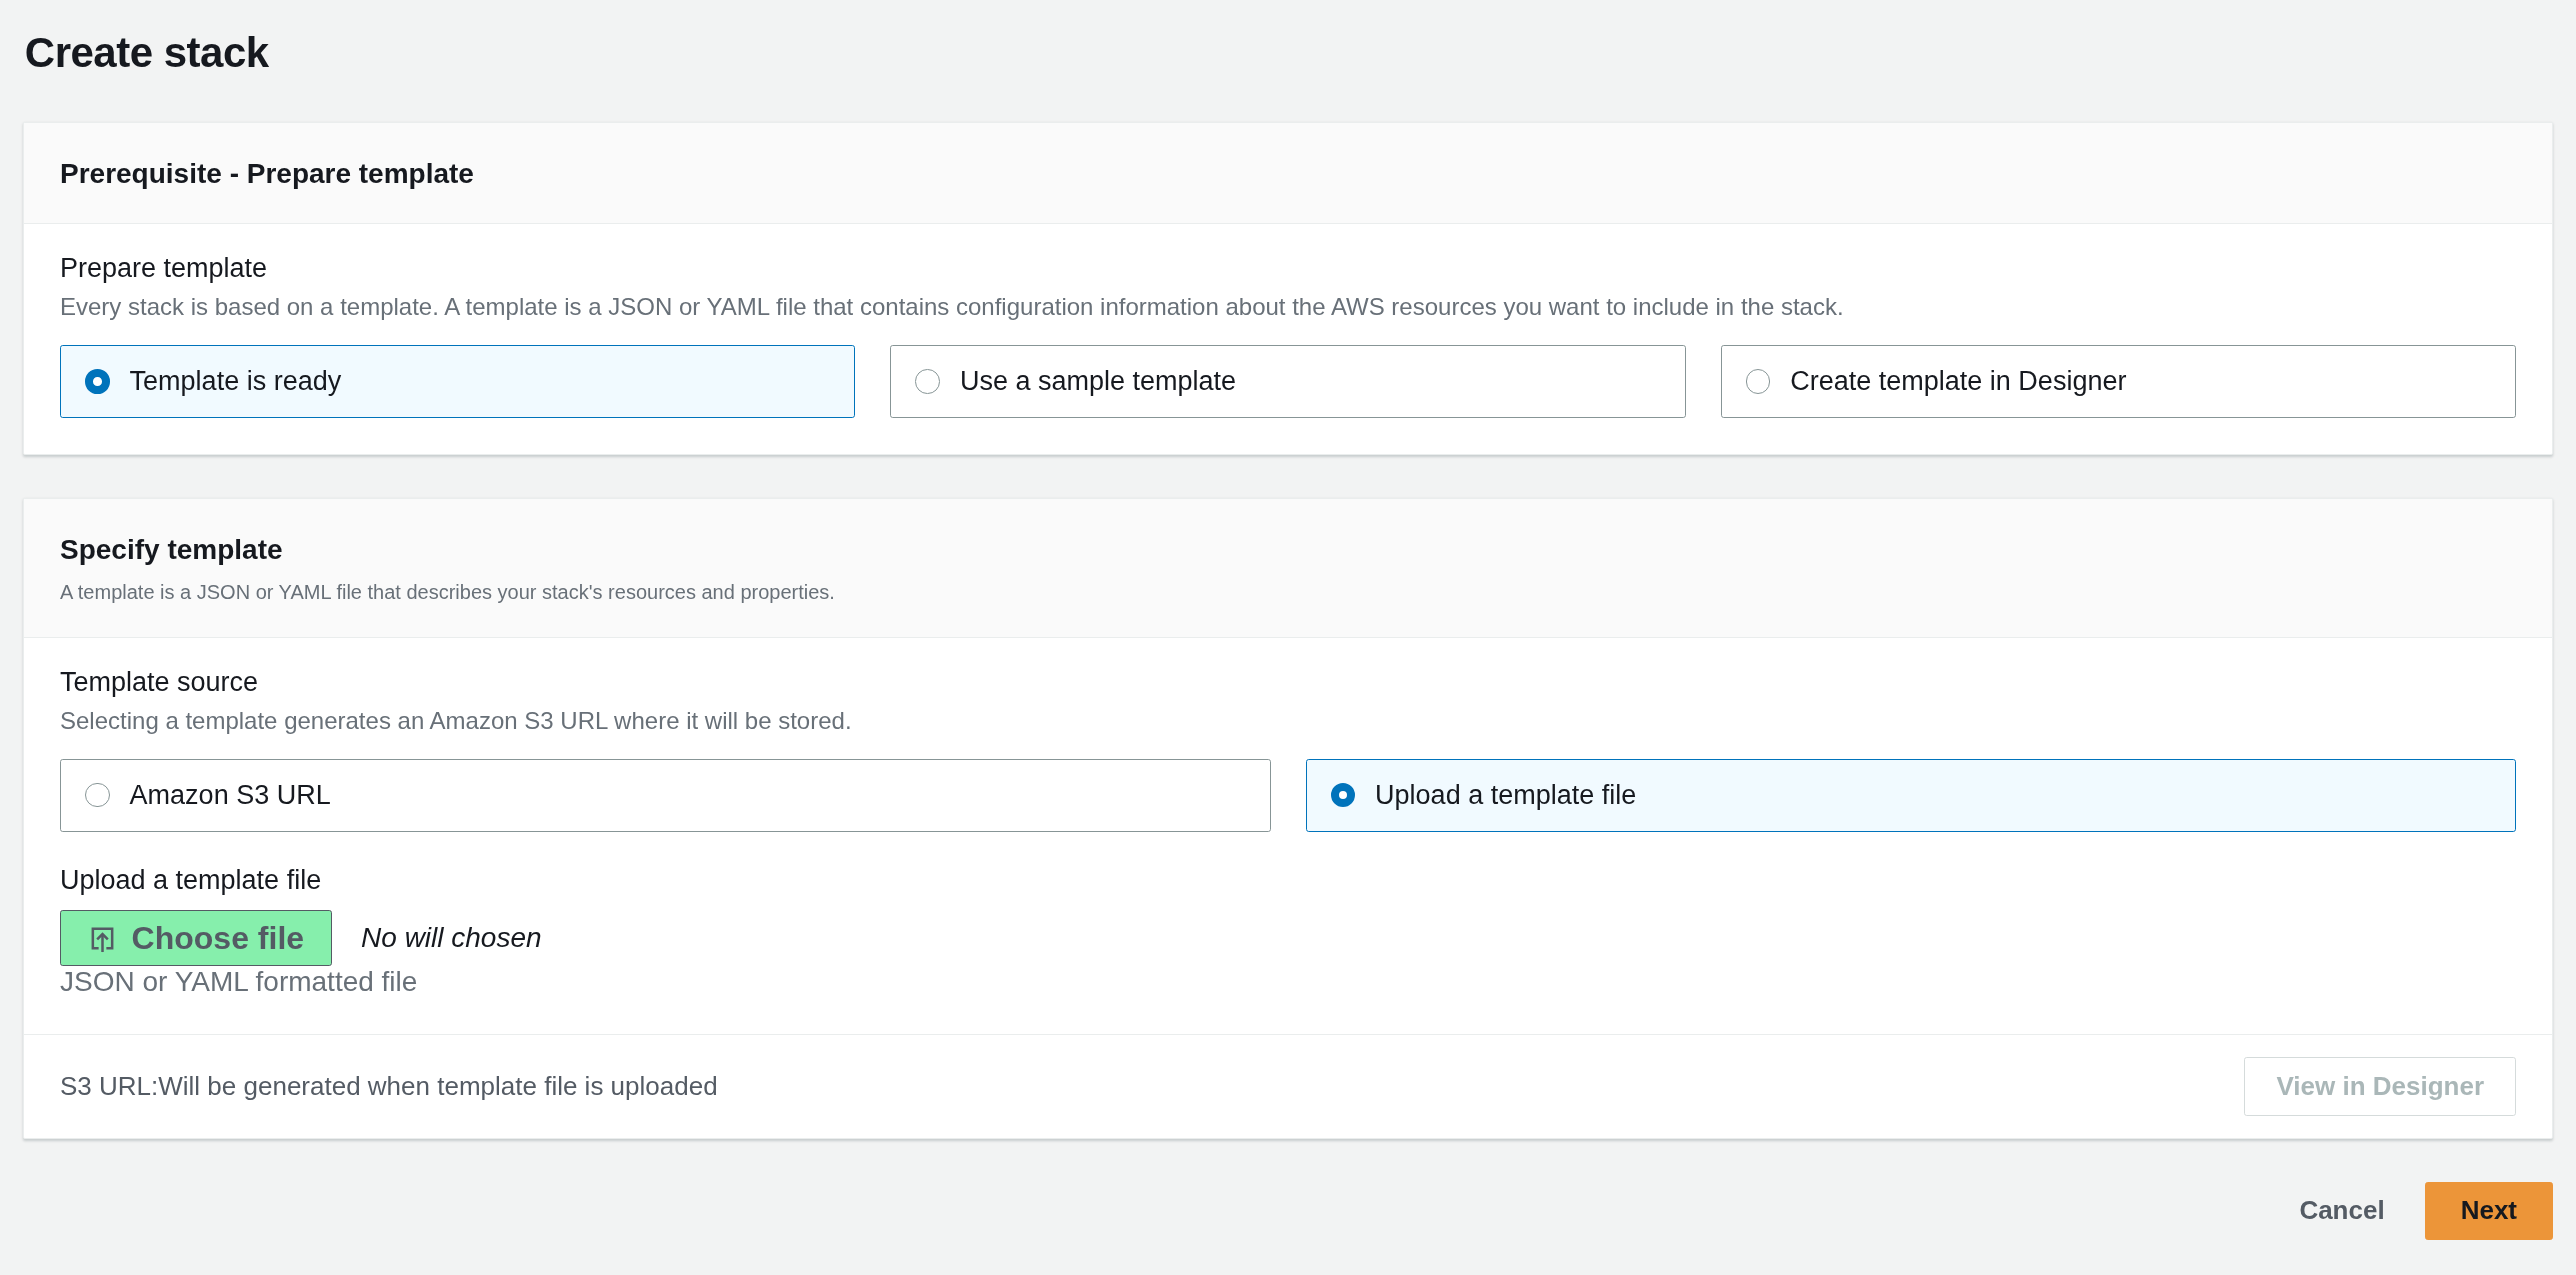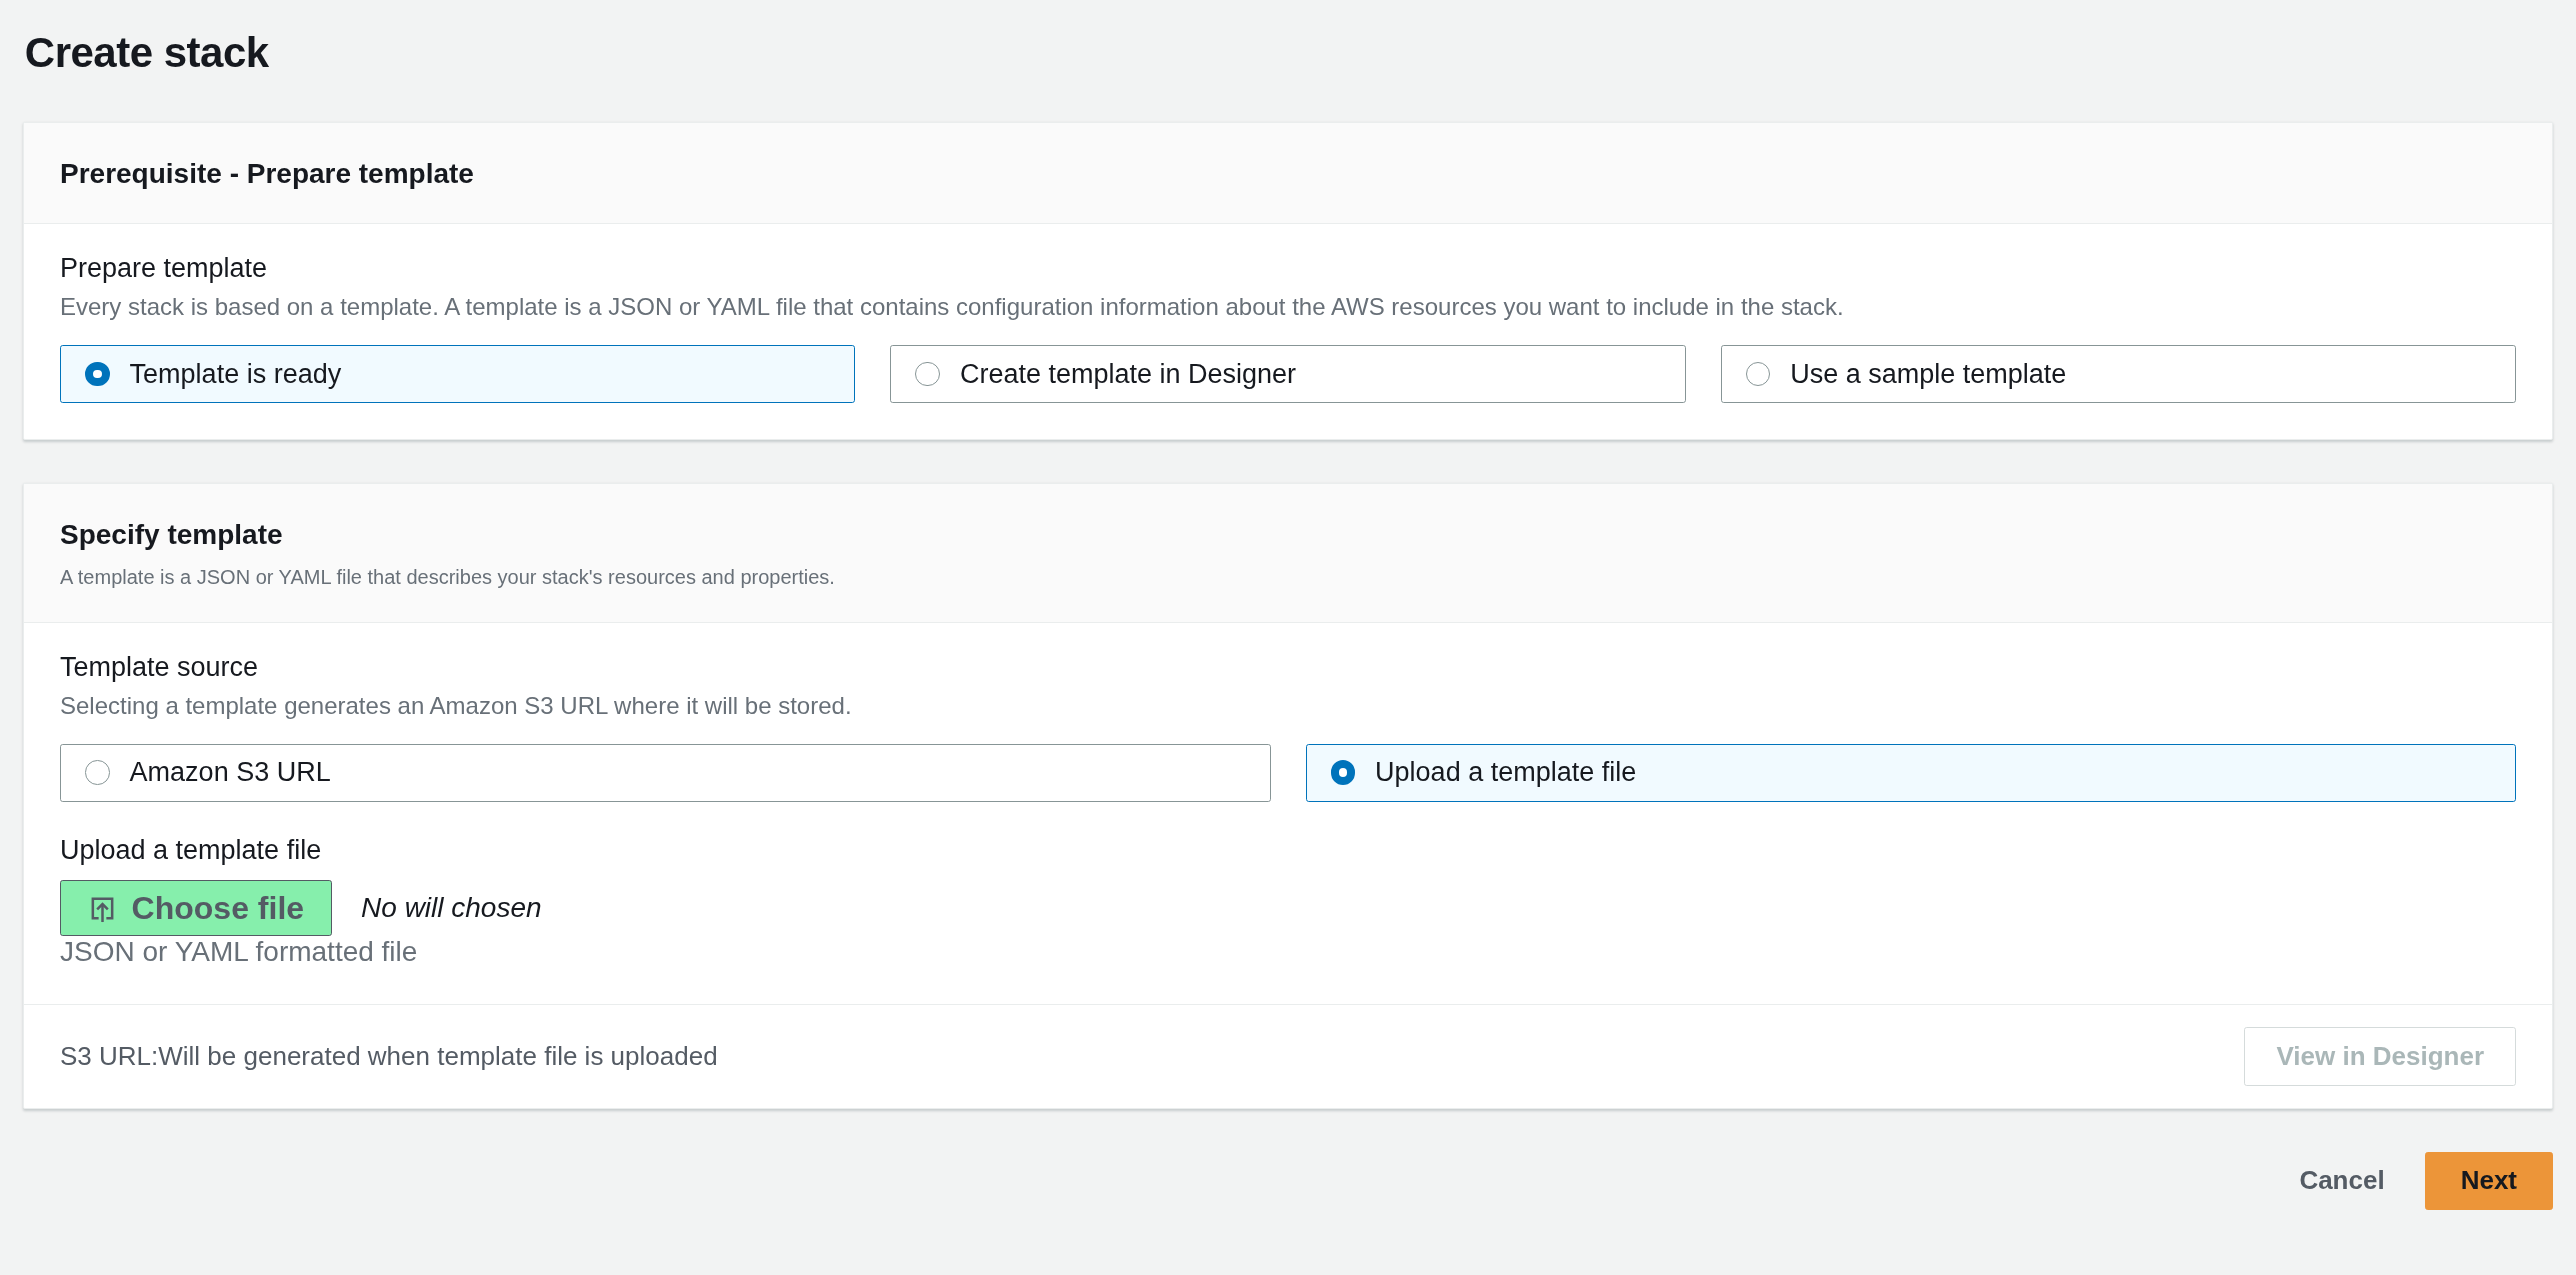--- a/index.html
+++ b/index.html
@@ -45,21 +45,21 @@
   .panel-header h2 { font-size: 28px; font-weight: 700; color: var(--text-primary); }
   .panel-header .panel-desc {
     font-size: 20px; color: var(--text-secondary); margin-top: 14.6px; font-weight: 400;
   }
   .panel-body { padding: 29px 36px 36px 36px; }
   .field-label { font-size: 27px; color: var(--text-primary); font-weight: 400; }
   .field-desc { font-size: 24px; color: var(--text-secondary); margin-top: 9px; margin-bottom: 24px; }
   .tile-row { display: flex; gap: 35px; }
   .tile {
     flex: 1 1 0; display: flex; align-items: center; gap: 20px;
-    height: 58px; padding: 0 24px;
+    height: 73px; padding: 0 24px;
     border: 1.8px solid var(--tile-border); border-radius: 2.7px;
     background: #fff; font-size: 27px; color: var(--text-primary);
     cursor: pointer;
   }
   .tile.selected { border-color: var(--accent-blue); background: var(--selected-bg); }
   .radio {
     width: 24.6px; height: 24.6px; flex: none;
     border: 1.8px solid var(--tile-border); border-radius: 50%; background: #fff;
   }
   .tile.selected .radio { border: 8.2px solid var(--accent-blue); }
@@ -117,25 +117,25 @@
     <div class="panel-body">
       <div class="field-label">Prepare template</div>
       <div class="field-desc">Every stack is based on a template. A template is a JSON or YAML file that contains configuration information about the AWS resources you want to include in the stack.</div>
       <div class="tile-row">
         <div class="tile selected">
           <span class="radio"></span>
           <span>Template is ready</span>
         </div>
         <div class="tile">
           <span class="radio"></span>
-          <span>Create template in Designer</span>
+          <span>Use a sample template</span>
         </div>
         <div class="tile">
           <span class="radio"></span>
-          <span>Use a sample template</span>
+          <span>Create template in Designer</span>
         </div>
       </div>
     </div>
   </section>
 
   <section class="panel">
     <div class="panel-header">
       <h2>Specify template</h2>
       <div class="panel-desc">A template is a JSON or YAML file that describes your stack's resources and properties.</div>
     </div>

